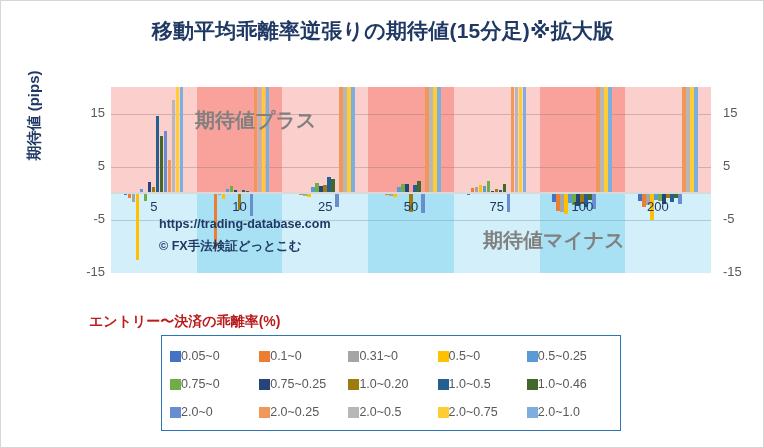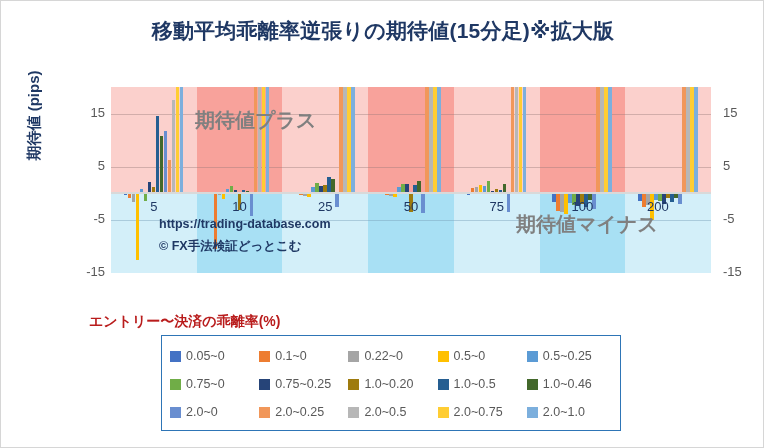--- a/index.html
+++ b/index.html
@@ -49,42 +49,42 @@
     position:absolute;top:200px;font-size:13px;color:#1F3864;
     text-align:center;white-space:nowrap;
   }
 
   
   .plot-note{
     position:absolute;font-size:20px;font-weight:bold;color:#808080;
     white-space:nowrap;z-index:7;
   }
   #note-plus{left:84px;top:20px;}
-  #note-minus{left:372px;top:124px;margin-left:33px;}
+  #note-minus{left:372px;top:140px;}
   #watermark{
     position:absolute;left:48px;top:126px;z-index:8;
     font-size:12.5px;font-weight:bold;color:#1F3864;line-height:22px;
     white-space:nowrap;
   }
 
   
   #legend-title{
     position:absolute;left:88px;top:312px;font-size:14px;font-weight:bold;
     color:#b91c1c;white-space:nowrap;
   }
   #legend-box{
     position:absolute;left:160px;top:334px;width:460px;height:96px;
     border:1.6px solid #2E75B6;box-sizing:border-box;background:#fff;
   }
   #legend-grid{
     position:absolute;inset:0;padding:6px 4px 4px 8px;box-sizing:border-box;
     display:grid;grid-template-columns:repeat(5,1fr);
     grid-auto-rows:28px;align-items:center;
   }
-  .legend-item{display:flex;align-items:center;gap:5px;white-space:nowrap;}
+  .legend-item{display:flex;align-items:center;white-space:nowrap;}
   .swatch{width:11px;height:11px;flex:0 0 11px;}
   .legend-label{font-size:12.5px;color:#595959;}
 </style>
 </head>
 <body>
 
 <div id="frame">
 
   <div id="chart-title">移動平均乖離率逆張りの期待値(15分足)※拡大版</div>
 
@@ -268,21 +268,21 @@
         <div class="legend-item">
           <span class="swatch" style="background: rgb(68, 114, 196);"></span>
           <span class="legend-label">0.05~0</span>
         </div>
         <div class="legend-item">
           <span class="swatch" style="background: rgb(237, 125, 49);"></span>
           <span class="legend-label">0.1~0</span>
         </div>
         <div class="legend-item">
           <span class="swatch" style="background: rgb(165, 165, 165);"></span>
-          <span class="legend-label">0.22~0</span>
+          <span class="legend-label">0.31~0</span>
         </div>
         <div class="legend-item">
           <span class="swatch" style="background: rgb(255, 192, 0);"></span>
           <span class="legend-label">0.5~0</span>
         </div>
         <div class="legend-item">
           <span class="swatch" style="background: rgb(91, 155, 213);"></span>
           <span class="legend-label">0.5~0.25</span>
         </div>
         <div class="legend-item">

